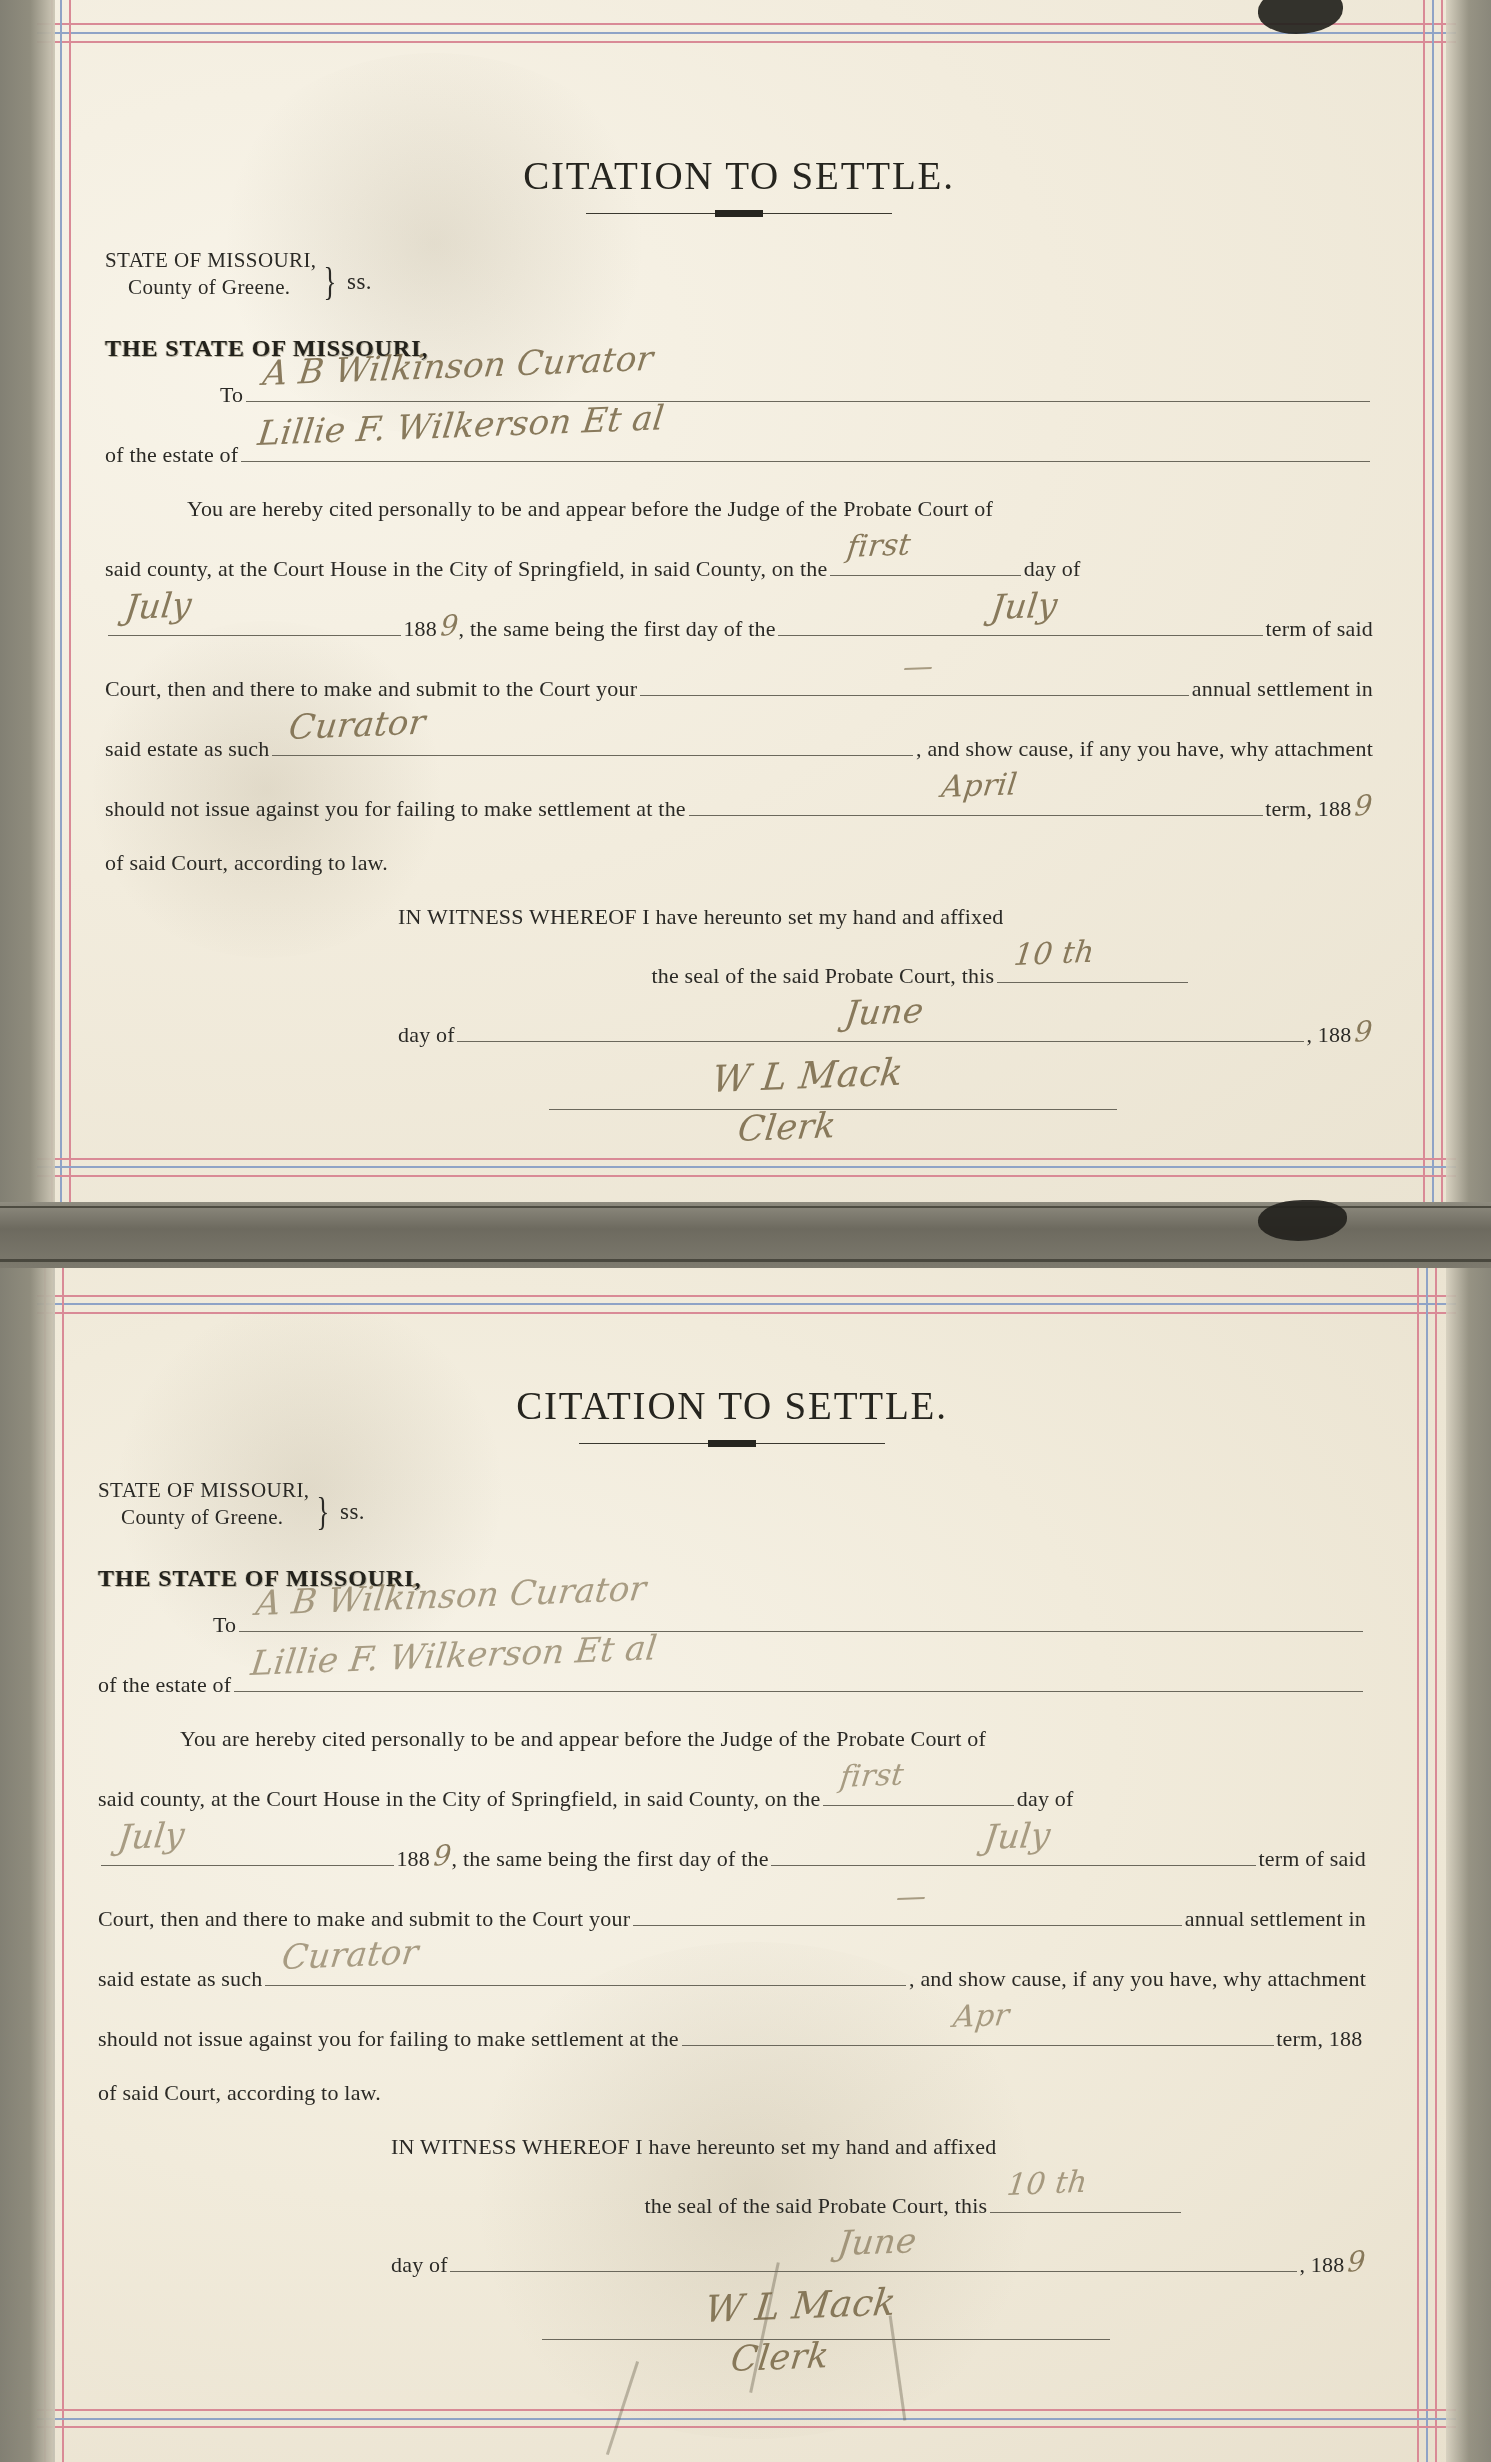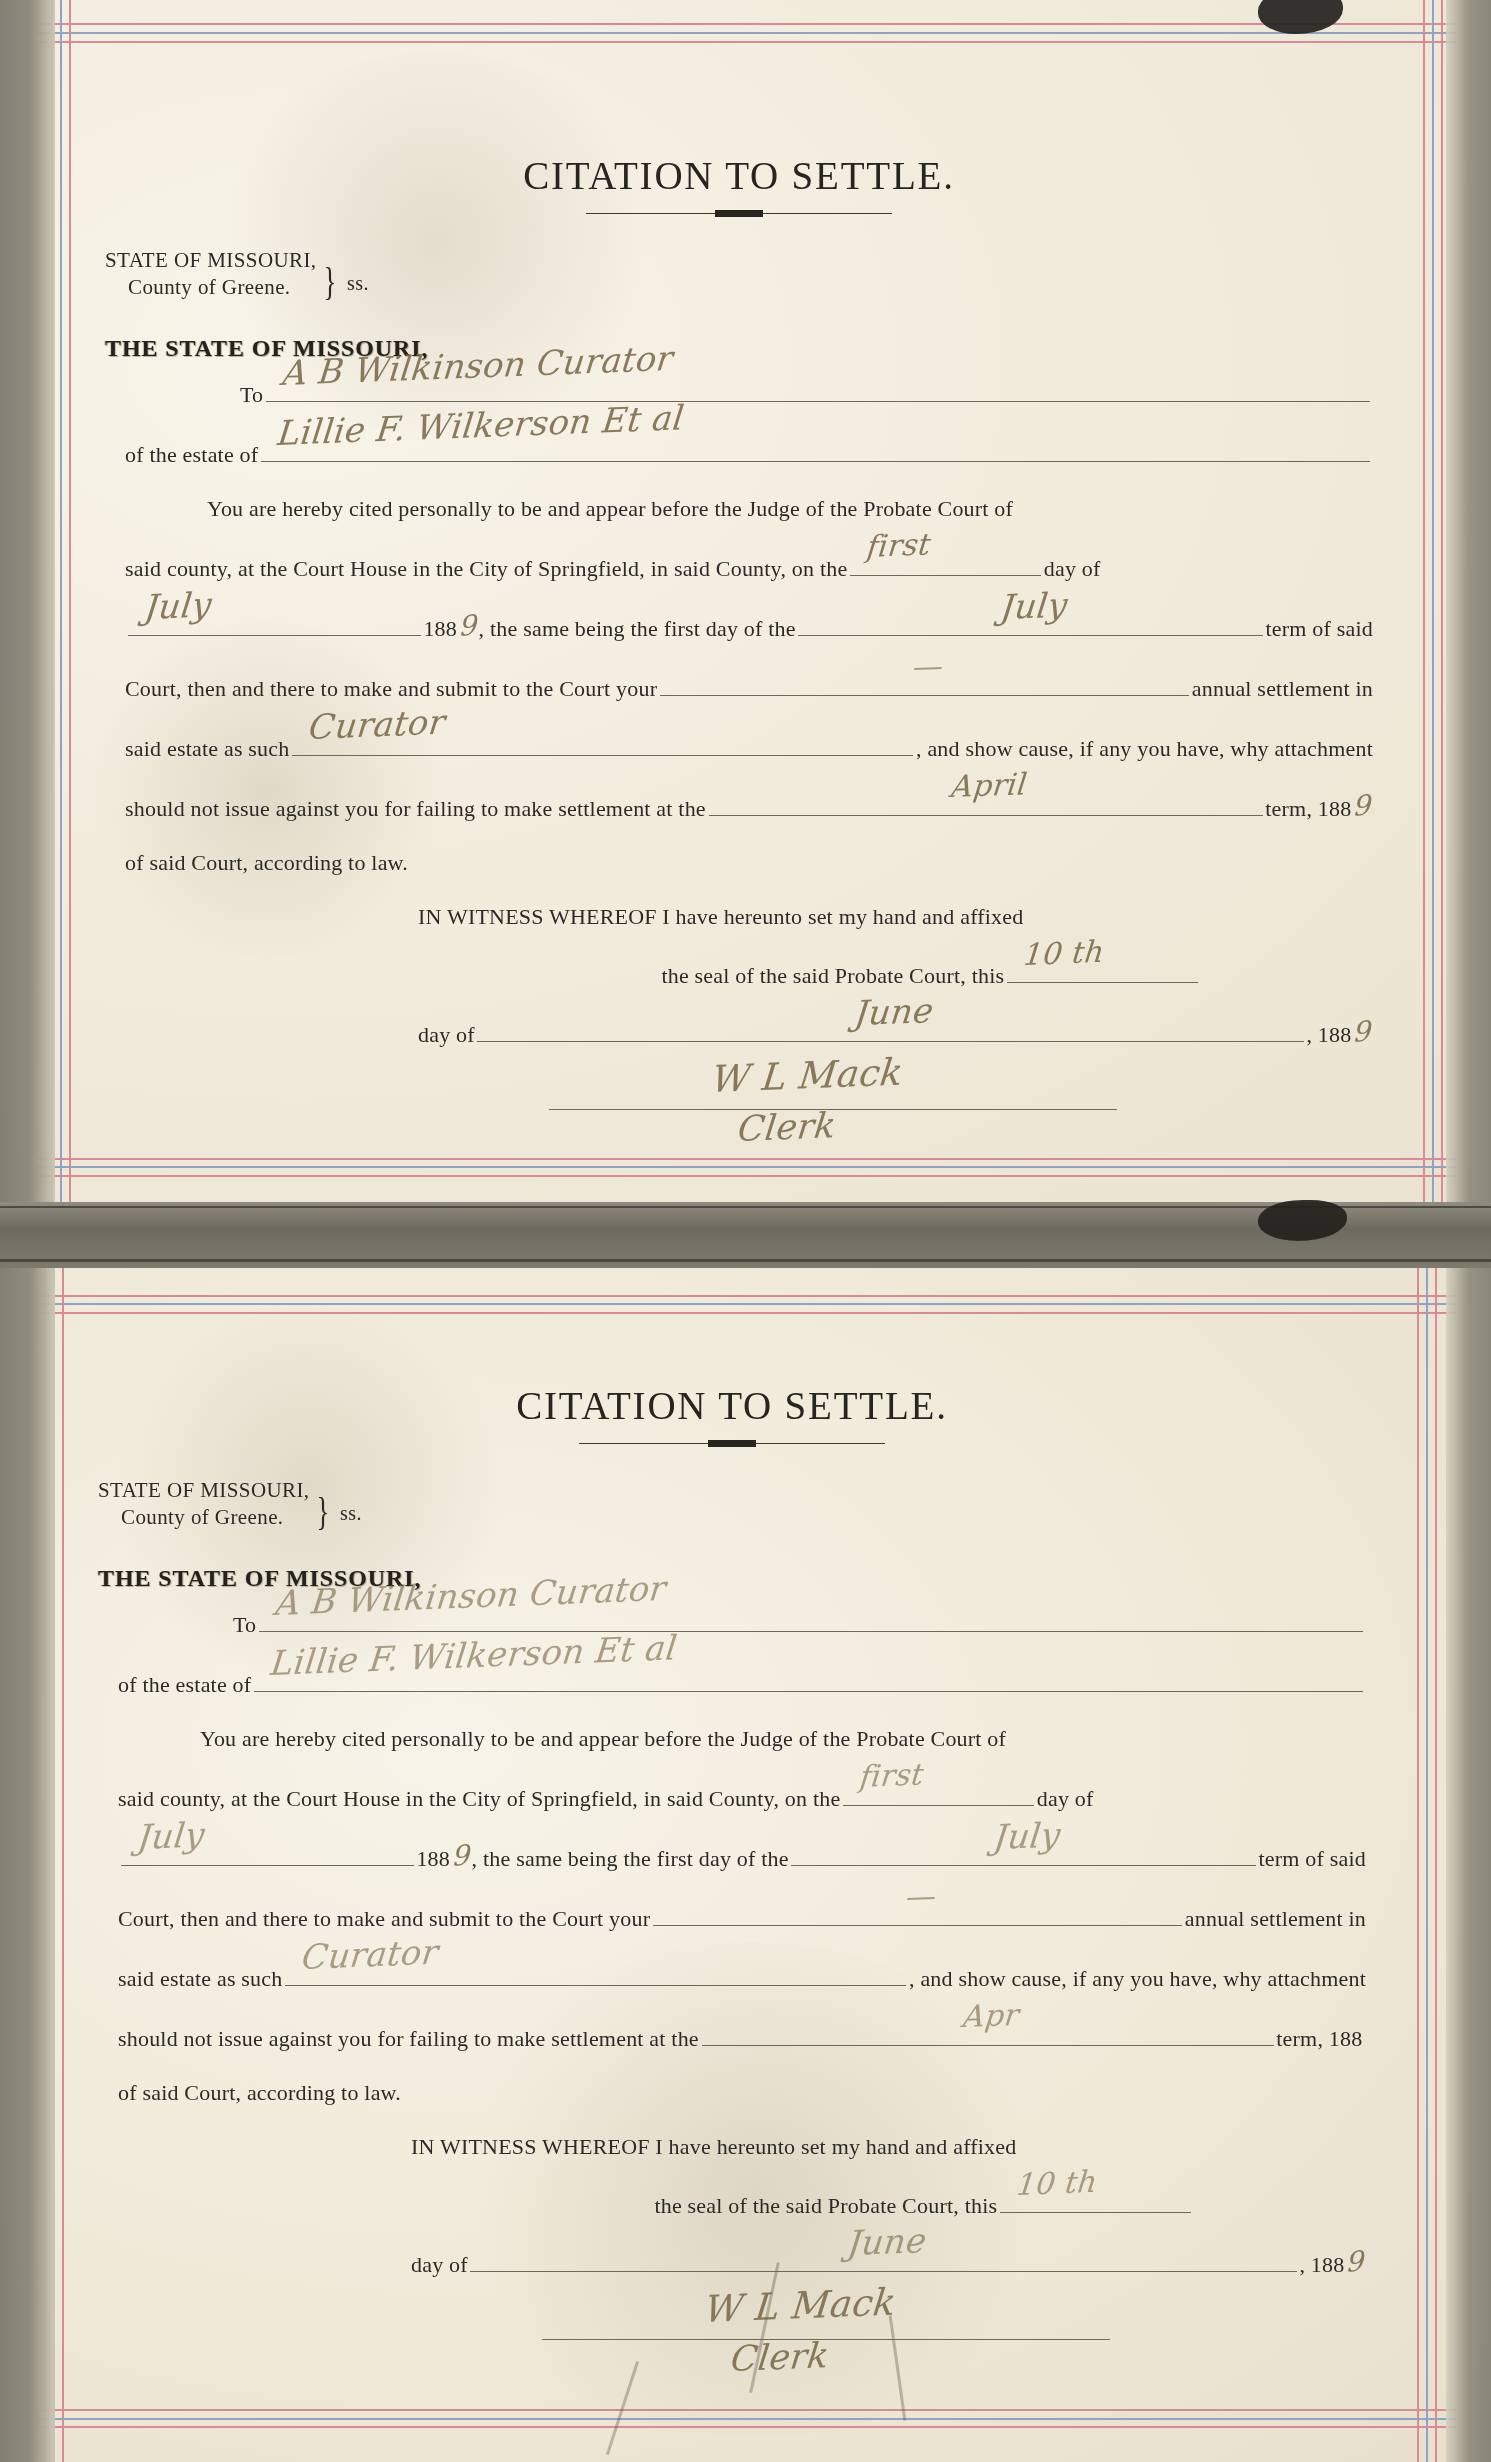--- a/index.html
+++ b/index.html
@@ -138,40 +138,40 @@
   .venue .l1 { display: block; }
   .venue .l2 { display: block; padding-left: 23px; }
   .venue .brace {
     font-size: 41px;
     line-height: 0.9;
     margin: 0 7px 0 3.5px;
     font-family: "Liberation Serif", serif;
     transform: scaleX(.65);
     display: inline-block;
   }
-  .venue .ss { font-size: 20px; align-self: flex-end; padding-bottom: 3.5px; }
+  .venue .ss { font-size: 23px; align-self: flex-end; padding-bottom: 3.5px; }
 
   .state-head {
     margin-top: 35px;
     font-size: 24px;
     font-weight: bold;
     letter-spacing: 0.9px;
     color: #23221c;
     text-shadow: 0.9px 0.9px 0 #b8b2a0, -0.9px 0 0 #cfc9b7;
     font-family: "Liberation Serif", serif;
   }
 
   .body {
     font-size: 22px;
     line-height: 54px;
     color: #2b2a26;
     letter-spacing: 0.2px;
   }
 
-  .row { display: flex; align-items: baseline; white-space: nowrap; margin-left: 20px; }
+  .row { display: flex; align-items: baseline; white-space: nowrap; }
   .row.indent { padding-left: 82px; }
 
   .fill {
     flex: 1 1 auto;
     border-bottom: 0.9px solid #6b685c;
     position: relative;
     height: 39px;
     margin: 0 2.7px;
   }
   .fill.fixed-m { flex: 0 0 191px; }

